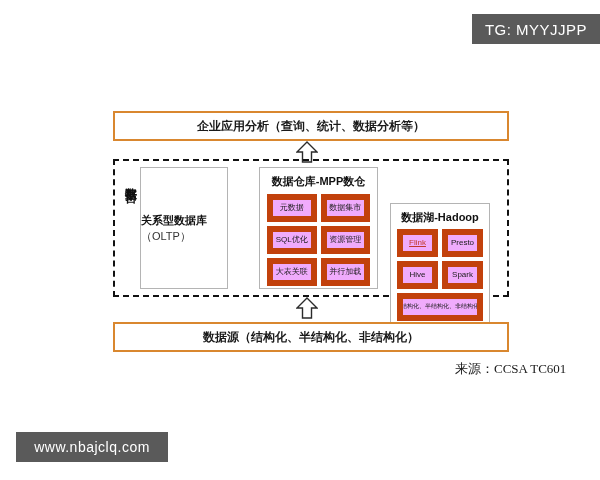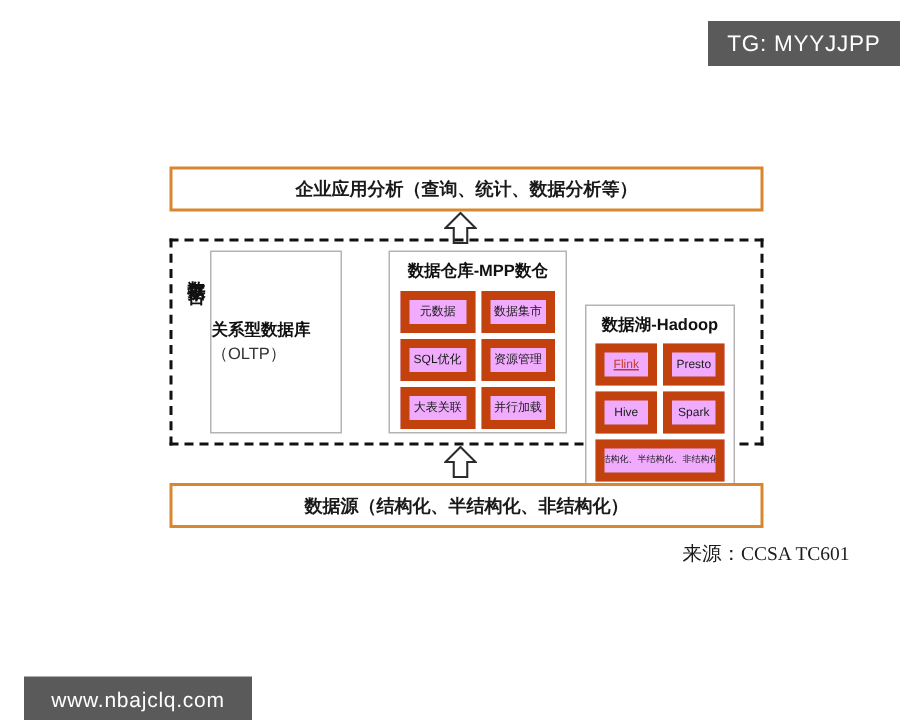--- a/index.html
+++ b/index.html
@@ -28,21 +28,21 @@
     white-space: nowrap;
   }
   #tg-badge {
     top: 14px;
     right: 0px;
     width: 128px;
     height: 30px;
   }
   #site-badge {
     left: 16px;
-    top: 451px;
+    top: 432px;
     width: 152px;
     height: 30px;
     font-size: 14px;
   }
 
   
   .banner {
     position: absolute;
     left: 113px;
     width: 396px;

